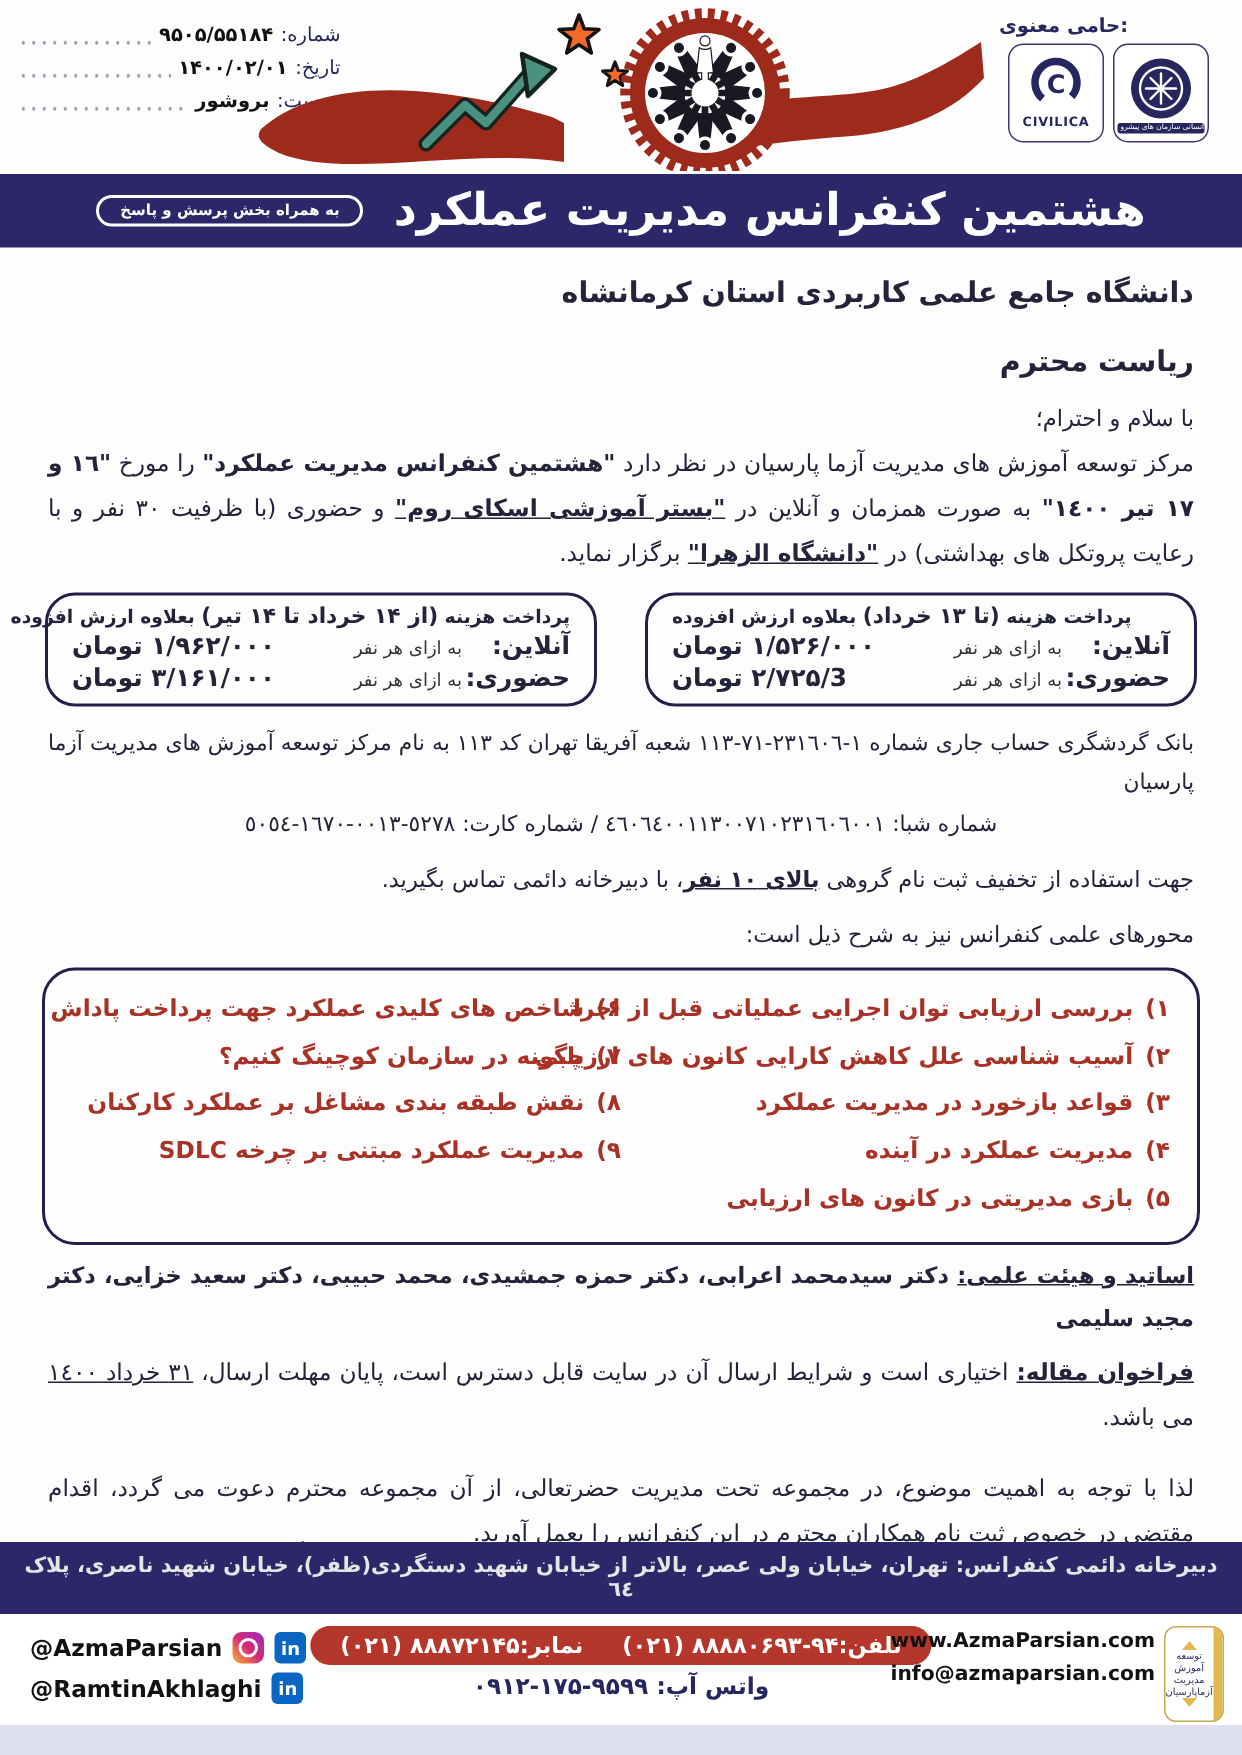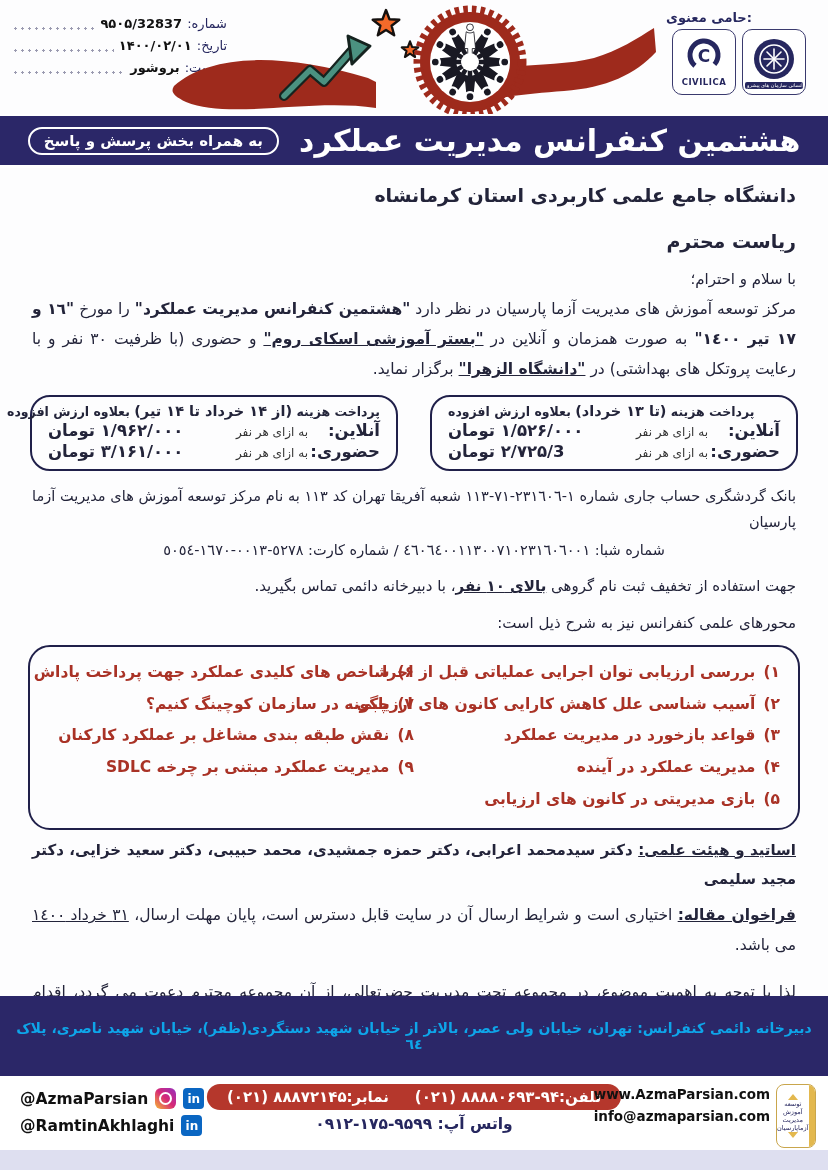--- a/index.html
+++ b/index.html
@@ -21,21 +21,21 @@
   .sponsor-label{font-size:13px;font-weight:700;color:#26275f;margin-bottom:4px;}
   .sponsor-logos{display:flex;gap:6px;justify-content:center;}
   .logo-box{width:64px;height:66px;background:#fff;border:1.5px solid #3a3a6e;border-radius:10px;
             display:flex;flex-direction:column;align-items:center;justify-content:center;overflow:hidden;}
   .emblem-cap{background:#26275f;color:#fff;font-size:5px;line-height:7px;border-radius:2px;
               padding:0 2px;white-space:nowrap;max-width:58px;overflow:hidden;}
   
   .banner{height:54px;background:#2b2768;display:flex;align-items:center;justify-content:center;
           gap:20px;border-top:2px solid #fff;border-bottom:3px solid #fff;}
   .banner .title{color:#fff;font-weight:700;font-size:30px;white-space:nowrap;}
-  .badge{border:2px solid #fff;border-radius:16px;color:#fff;font-size:15px;font-weight:700;
+  .badge{border:2px solid #fff;border-radius:16px;color:#fff;font-size:10px;font-weight:700;
          padding:3px 14px;white-space:nowrap;}
   
   .content{padding:0 26px;direction:rtl;}
   .recipient{margin:16px 6px 0;font-size:19px;font-weight:700;}
   .salut{margin:24px 6px 0;font-size:19px;font-weight:700;}
   .greet{margin:18px 6px 0;font-size:15px;}
   .para{margin:6px 6px 0;font-size:15.5px;line-height:1.95;text-align:justify;}
   .line{margin:10px 6px 0;font-size:15px;line-height:1.8;}
   .price-row{display:flex;justify-content:space-between;margin:10px 4px 0;direction:rtl;}
   .price-box{width:368px;border:2px solid #20204a;border-radius:20px;padding:6px 16px 8px;}
@@ -60,22 +60,22 @@
   .stamp{position:absolute;left:-4px;top:-18px;width:340px;height:170px;}
   .sig-text{position:absolute;left:128px;top:24px;width:190px;text-align:right;direction:rtl;
             color:#26275f;font-size:17px;font-weight:700;line-height:1.85;}
   .sig-text .s2{margin-left:14px;}
   .sig-text .s3{margin-left:28px;}
   .copy-block{position:absolute;right:34px;top:16px;width:372px;direction:rtl;}
   .copy-rule{border-top:1.5px solid #5a5a6e;}
   .copy-line{margin-top:16px;font-size:12.5px;text-align:right;}
   
   .footer{position:absolute;left:0;right:0;bottom:0;}
-  .addr-bar{background:#2b2768;color:#0ea5e9;text-align:center;font-size:14px;font-weight:700;
-            padding:24px 10px;direction:rtl;}
+  .addr-bar{background:#2b2768;color:#e5e5e5;text-align:center;font-size:14px;font-weight:700;
+            padding:8px 10px;direction:rtl;}
   .fstrip{position:relative;height:74px;background:#fff;}
   .social{position:absolute;left:20px;top:12px;font-size:15.5px;font-weight:700;color:#111;}
   .srow{display:flex;align-items:center;gap:7px;margin-bottom:6px;}
   .ig{width:21px;height:21px;border-radius:6px;background:linear-gradient(45deg,#f7b733,#d62976,#962fbf);position:relative;}
   .ig::after{content:"";position:absolute;inset:4px;border:2px solid #fff;border-radius:50%;}
   .li{width:21px;height:21px;background:#0a66c2;color:#fff;font-weight:700;font-size:12px;
       display:flex;align-items:center;justify-content:center;border-radius:4px;font-family:"DejaVu Sans",sans-serif;}
   .centerband{position:absolute;left:50%;top:8px;transform:translateX(-50%);text-align:center;direction:rtl;white-space:nowrap;}
   .pill{display:inline-flex;gap:26px;background:#b5372c;color:#fff;border-radius:999px;
         padding:4px 20px;font-size:15px;font-weight:700;direction:rtl;}
@@ -94,21 +94,21 @@
 </head>
 <body>
 
 <div class="page">
 
   <header class="hdr">
 
     <div class="meta" dir="rtl">
       <div class="mrow">
         <span class="mlabel">شماره:</span>
-        <span class="mval">۹۵۰۵/32837</span>
+        <span class="mval">۹۵۰۵/۵۵۱۸۴</span>
         <span class="dots"></span>
       </div>
       <div class="mrow">
         <span class="mlabel">تاریخ:</span>
         <span class="mval">۱۴۰۰/۰۲/۰۱</span>
         <span class="dots"></span>
       </div>
       <div class="mrow">
         <span class="mlabel">پیوست:</span>
         <span class="mval">بروشور</span>

